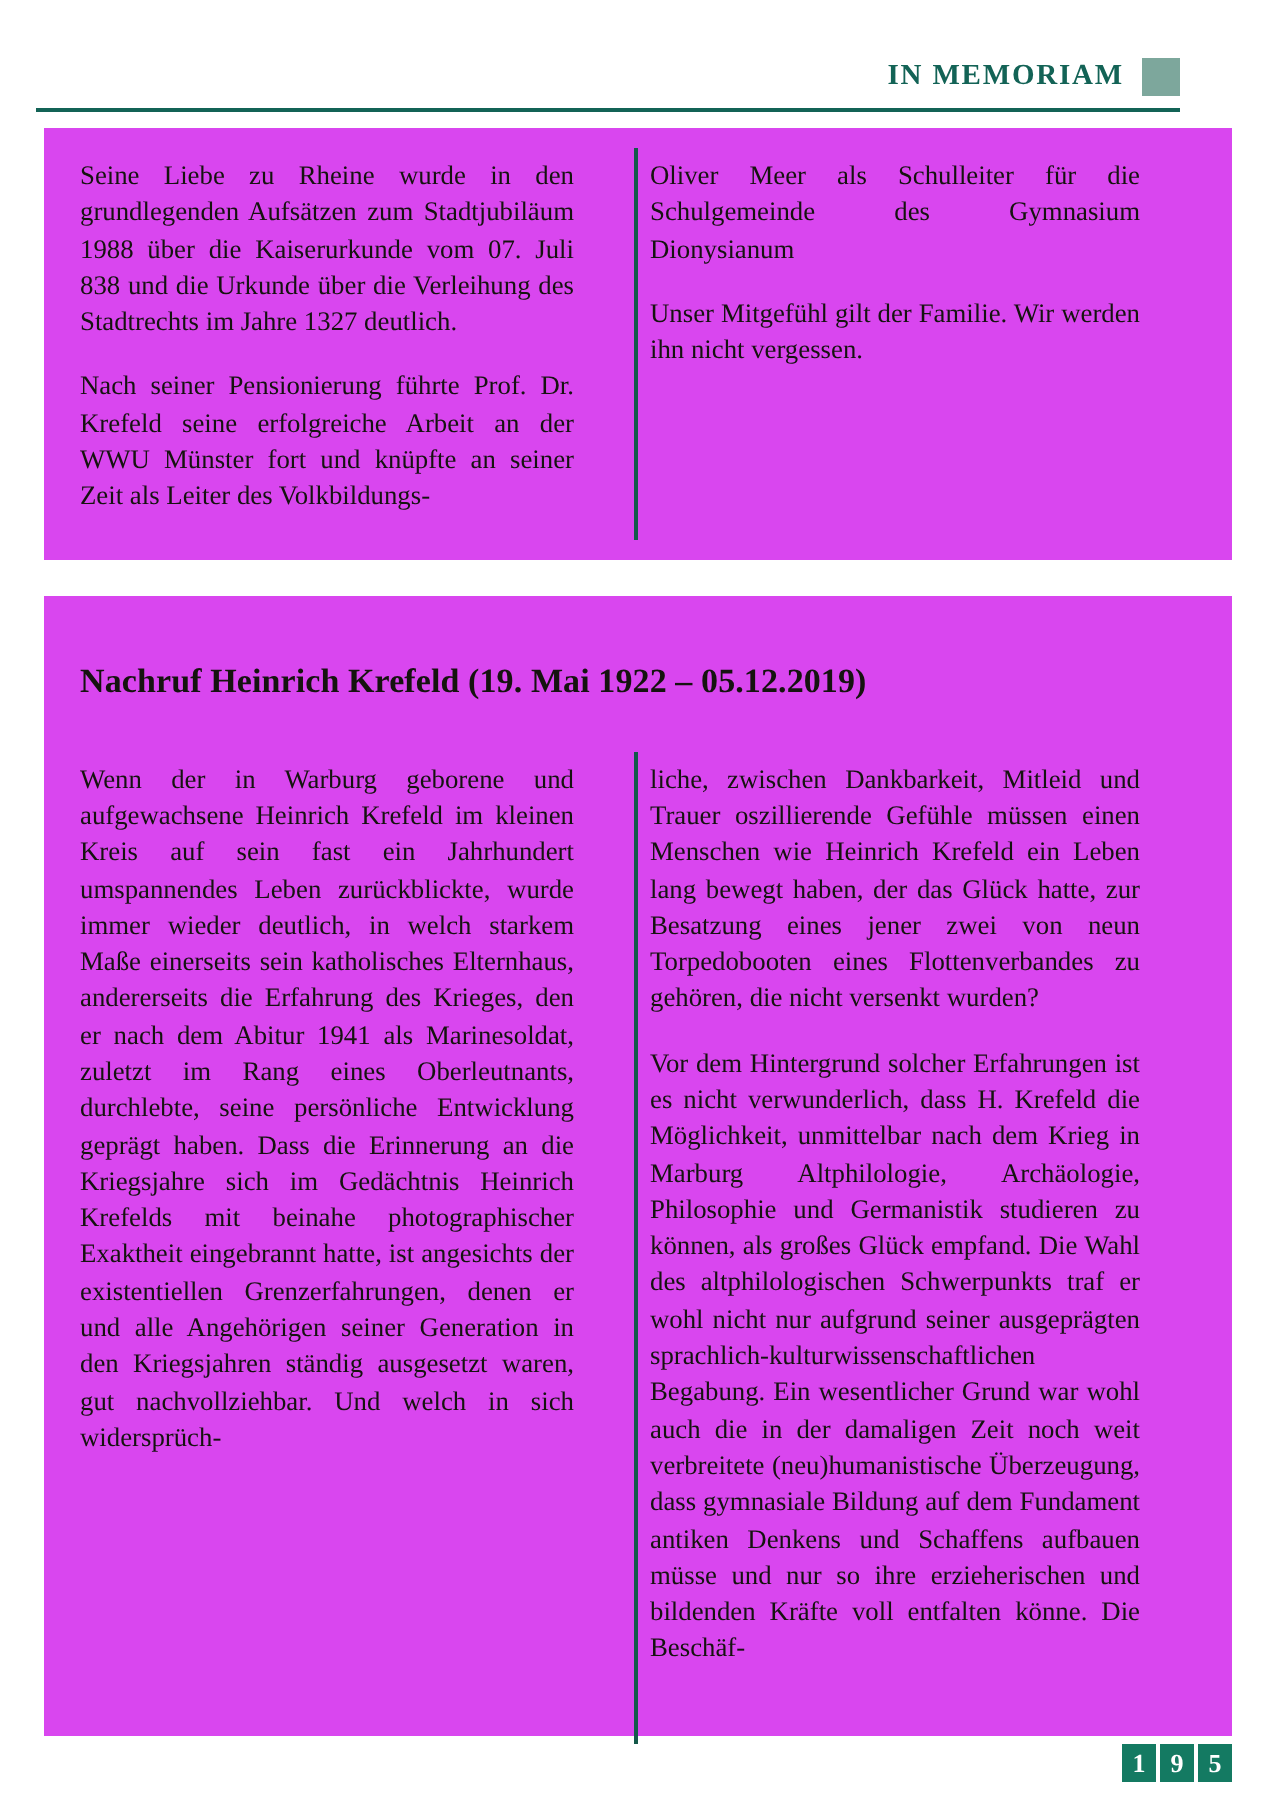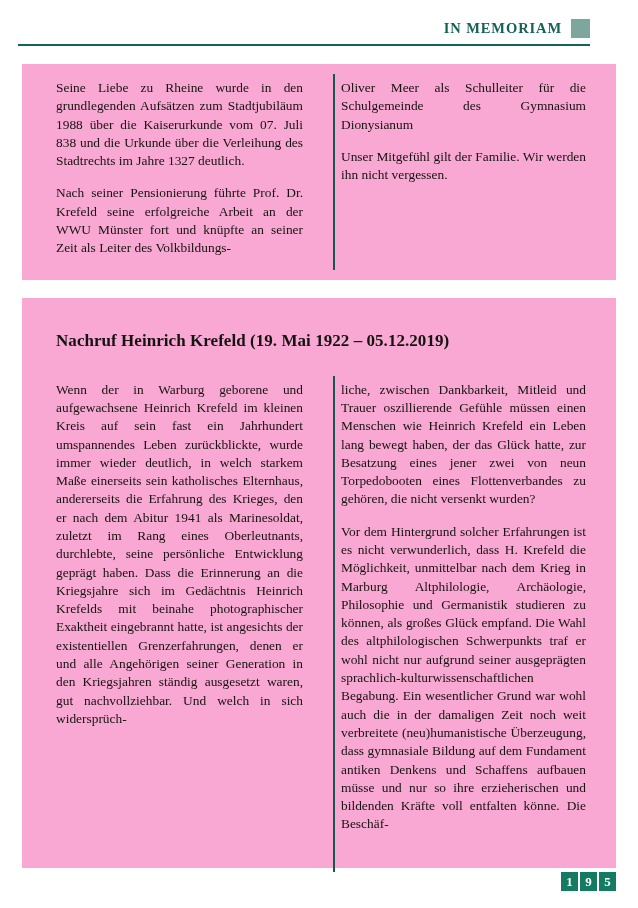--- a/index.html
+++ b/index.html
@@ -21,21 +21,21 @@
     position: absolute;
     inset: 0;
     width: 638px;
     height: 908px;
   }
 
   
   .running-head {
     position: absolute;
     left: 18px;
-    top: 16px;
+    top: 26px;
     width: 572px;
     height: 28px;
   }
   .running-head-inner {
     display: flex;
     align-items: center;
     justify-content: flex-end;
     gap: 9px;
     height: 24px;
   }
@@ -62,23 +62,22 @@
     width: 572px;
     height: 2px;
     background: #136356;
   }
 
   
   .block {
     position: absolute;
     left: 22px;
     width: 594px;
-    background: #f9a8d4;
+    background: #d946ef;
     box-sizing: border-box;
-    padding-left: 16px;
   }
   .block-one { top: 64px;  height: 216px; }
   .block-two { top: 298px; height: 570px; }
 
   .block-heading {
     font-size: 17px;
     font-weight: bold;
     color: #15130f;
     padding: 19px 18px 0 18px;
     letter-spacing: 0.05px;

